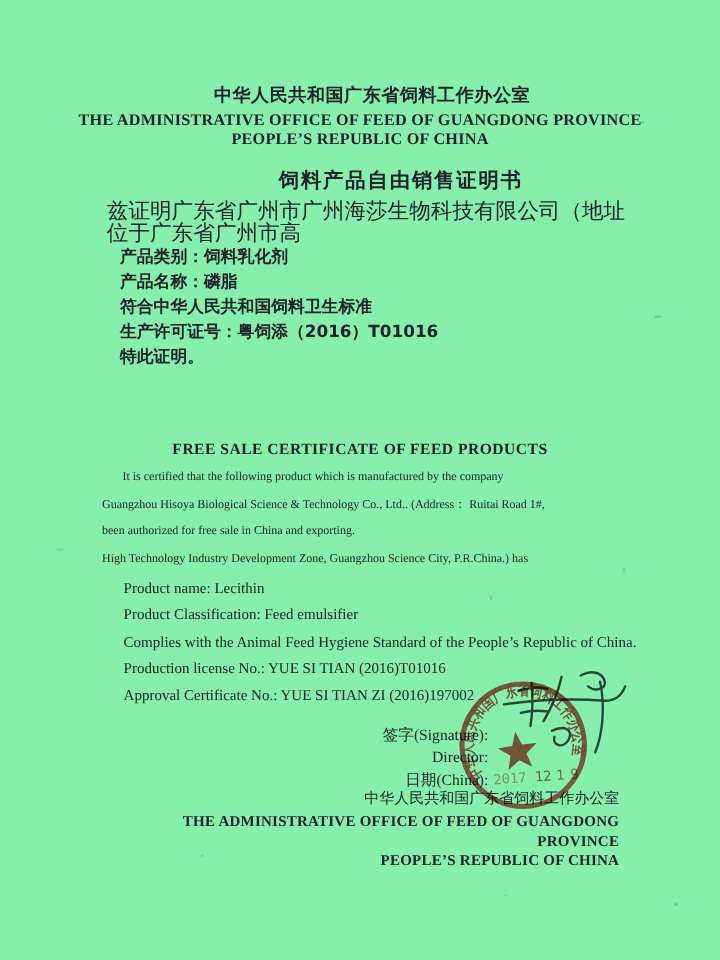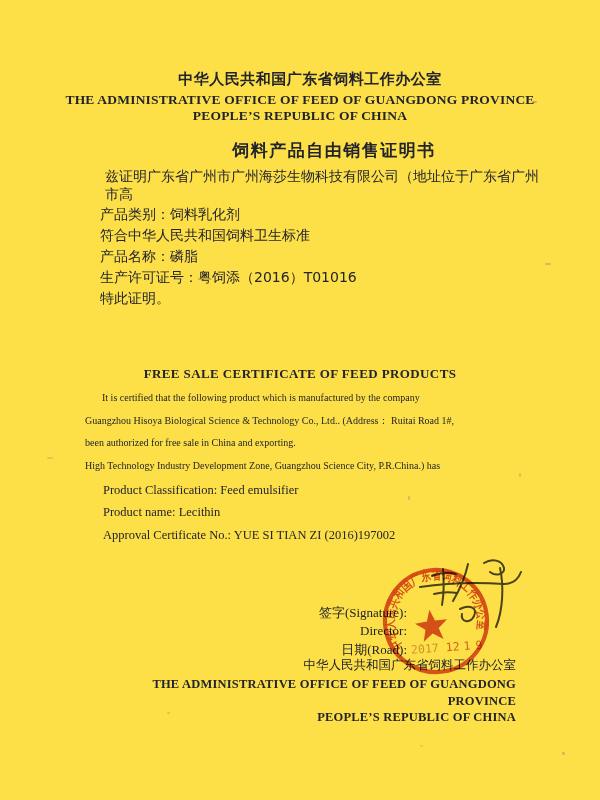--- a/index.html
+++ b/index.html
@@ -1,35 +1,35 @@
 <!DOCTYPE html>
 <html><head>
 <meta charset="utf-8">
 <style>
   html,body{margin:0;padding:0;}
   .page{
     position:relative;
     width:600px;height:800px;
-    background:#fde047;
+    background:#86efac;
     overflow:hidden;
     font-family:"Liberation Serif", serif;
     color:#23232c;
   }
   .abs{position:absolute;}
   .center-line{left:0;width:600px;text-align:center;white-space:nowrap;}
   
   .cn-office-title{top:70px;left:10px;font-family:"DejaVu Sans",sans-serif;font-size:15px;font-weight:bold;letter-spacing:.5px;}
   .en-office-1{top:92px;font-size:13.5px;font-weight:bold;letter-spacing:.2px;}
   .en-office-2{top:108px;font-size:13.5px;font-weight:bold;letter-spacing:.2px;}
   .cert-title{top:139px;left:34px;font-family:"DejaVu Sans",sans-serif;font-size:17px;font-weight:bold;letter-spacing:1.5px;}
   
-  .cn-body{left:68px;top:168px;width:475px;font-family:"DejaVu Sans",sans-serif;font-size:14px;line-height:17.5px;}
+  .cn-body{left:52px;top:168px;width:475px;font-family:"DejaVu Sans",sans-serif;font-size:18px;line-height:17.5px;}
   .cn-body .indent{padding-left:37px;}
   .cn-items{left:63px;top:204px;width:475px;font-family:"DejaVu Sans",sans-serif;font-size:14px;line-height:21px;}
-  .cn-items div{padding-left:37px;}
+  .cn-items div{padding-left:37px;font-weight:bold;}
   
   .en-title{top:366px;font-size:13px;font-weight:bold;letter-spacing:.4px;}
   .en-para{left:85px;top:387px;width:460px;font-size:10px;line-height:22.5px;}
   .en-para .indent{padding-left:17px;}
   .en-items{left:85px;top:479px;width:460px;font-size:12.5px;line-height:22.3px;}
   .en-items div{padding-left:18px;}
   
   .sig-labels{left:200px;top:604px;width:207px;text-align:right;font-size:13px;line-height:18.3px;font-family:"Liberation Serif",serif;}
   .f-office-cn{left:85px;top:657px;width:431px;text-align:right;font-family:"DejaVu Sans",sans-serif;font-size:12.5px;font-weight:500;}
   .f-office-en{left:85px;top:676px;width:431px;text-align:right;font-size:12.5px;font-weight:bold;line-height:16.5px;letter-spacing:.2px;}
@@ -52,45 +52,47 @@
   <div class="abs center-line en-office-1">THE ADMINISTRATIVE OFFICE OF FEED OF GUANGDONG PROVINCE</div>
   <div class="abs center-line en-office-2">PEOPLE’S REPUBLIC OF CHINA</div>
   <div class="abs center-line cert-title">饲料产品自由销售证明书</div>
 
   <div class="abs cn-body">
     <div class="indent">兹证明广东省广州市广州海莎生物科技有限公司（地址位于广东省广州市高</div>
   </div>
 
   <div class="abs cn-items">
     <div>产品类别：饲料乳化剂</div>
+    <div>产品名称：磷脂</div>
     <div>符合中华人民共和国饲料卫生标准</div>
-    <div>产品名称：磷脂</div>
     <div>生产许可证号：粤饲添（2016）T01016</div>
     <div>特此证明。</div>
   </div>
 
   <div class="abs center-line en-title">FREE SALE CERTIFICATE OF FEED PRODUCTS</div>
 
   <div class="abs en-para">
     <div class="indent">It is certified that the following product which is manufactured by the company</div>
     <div>Guangzhou Hisoya Biological Science &amp; Technology Co., Ltd.. (Address：  Ruitai Road 1#,</div>
     <div>been authorized for free sale in China and exporting.</div>
     <div>High Technology Industry Development Zone, Guangzhou Science City, P.R.China.) has</div>
   </div>
 
   <div class="abs en-items">
+    <div>Product name: Lecithin</div>
     <div>Product Classification: Feed emulsifier</div>
-    <div>Product name: Lecithin</div>
+    <div>Complies with the Animal Feed Hygiene Standard of the People’s Republic of China.</div>
+    <div>Production license No.: YUE SI TIAN (2016)T01016</div>
     <div>Approval Certificate No.: YUE SI TIAN ZI (2016)197002</div>
   </div>
 
   <div class="abs sig-labels">
     <div>签字(Signature):</div>
     <div>Director:</div>
-    <div>日期(Road):</div>
+    <div>日期(China):</div>
   </div>
 
   <div class="abs f-office-cn">中华人民共和国广东省饲料工作办公室</div>
   <div class="abs f-office-en">
     <div>THE ADMINISTRATIVE OFFICE OF FEED OF GUANGDONG PROVINCE</div>
     <div>PEOPLE’S REPUBLIC OF CHINA</div>
   </div>
 
   <svg class="abs seal" viewBox="0 0 110 110" xmlns="http://www.w3.org/2000/svg">
     <circle cx="55" cy="55" r="51" fill="none" stroke="#ce392c" stroke-width="4.2" opacity="0.92"></circle>

